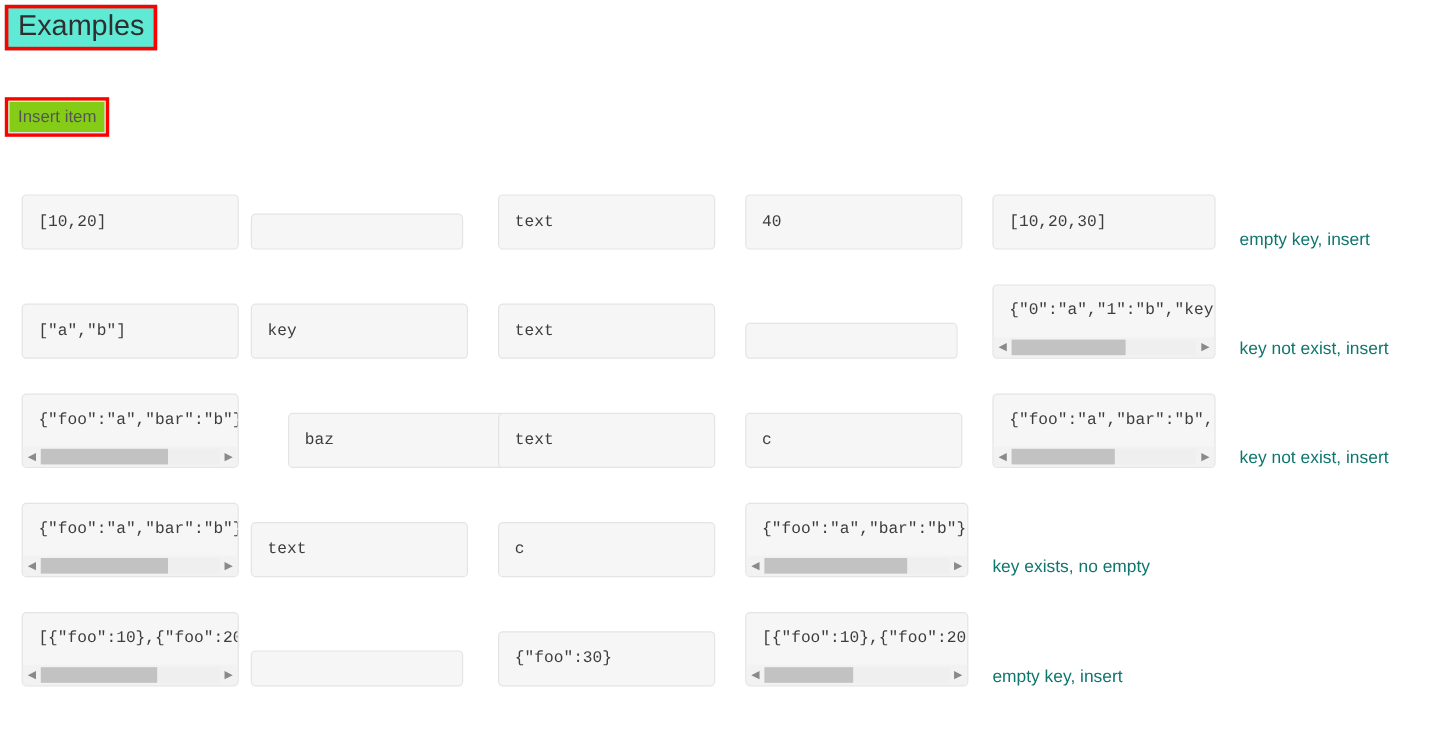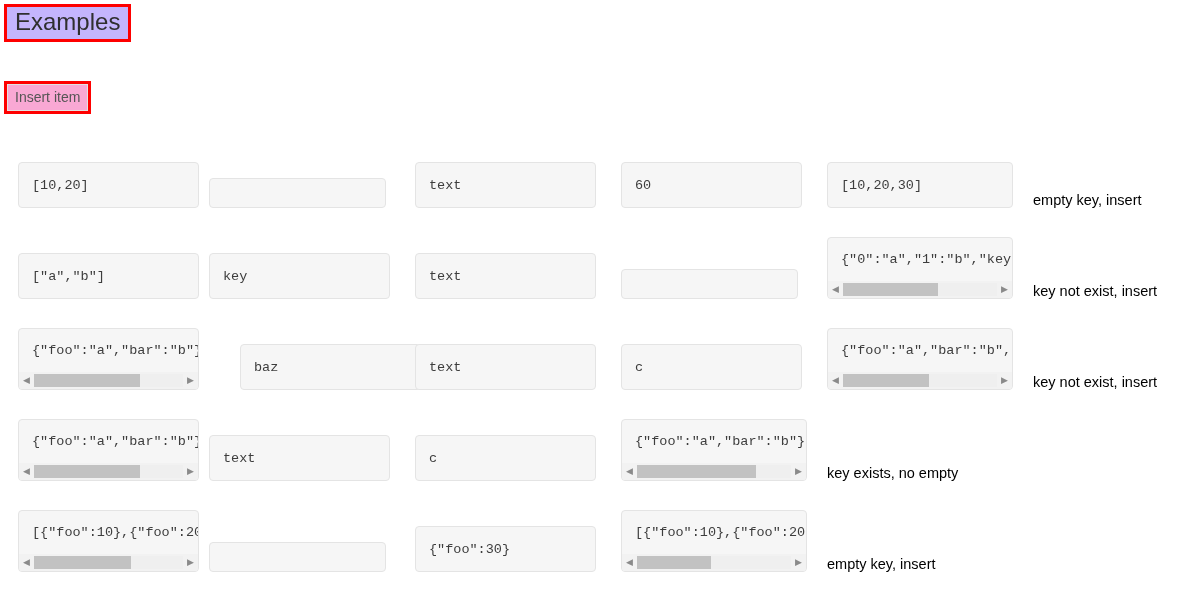--- a/index.html
+++ b/index.html
@@ -11,21 +11,21 @@
     overflow: hidden;
   }
 
   .page { position: relative; width: 1197px; height: 613px; }
 
   
   .title-wrap {
     position: absolute;
     left: 4px; top: 4px;
     border: 3px solid #fe0000;
-    background: #c4b5fd;
+    background: #5eead4;
     padding: 1px 8px 3px 8px;
   }
   .title-text {
     font-size: 24px;
     line-height: 28px;
     color: #2f2f2f;
     font-weight: 400;
     white-space: nowrap;
   }
 
@@ -33,21 +33,21 @@
   .btn-wrap {
     position: absolute;
     left: 4px; top: 81px;
     border: 3px solid #fe0000;
     background: #ffffff;
     padding: 0;
   }
   .insert-btn {
     display: block;
     border: 1px solid #e2e2e2;
-    background: #f9a8d4;
+    background: #84cc16;
     color: #555555;
     font-family: "Liberation Sans", sans-serif;
     font-size: 14px;
     line-height: 18px;
     padding: 3px 7px 4px 7px;
     white-space: nowrap;
     cursor: pointer;
   }
 
   
@@ -159,21 +159,21 @@
   .sbar .thumb {
     position: absolute;
     top: 0; left: 0;
     height: 13px;
     background: #c2c2c2;
     cursor: pointer;
   }
 
   .desc {
     font-size: 14.5px;
-    color: #000000;
+    color: #0f766e;
     white-space: nowrap;
     font-family: "Liberation Sans", sans-serif;
   }
 </style>
 </head>
 <body>
 
 <div class="page">
 
   <div class="title-wrap">
@@ -199,21 +199,21 @@
               <span class="txt"></span>
             </div>
           </div>
           <div class="cell col-vtype" style="padding-top: 8px;">
             <div class="field big">
               <span class="txt">text</span>
             </div>
           </div>
           <div class="cell col-value" style="padding-top: 8px;">
             <div class="field big">
-              <span class="txt">60</span>
+              <span class="txt">40</span>
             </div>
           </div>
           <div class="cell col-result" style="padding-top: 8px;">
             <div class="field wide">
               <span class="txt">[10,20,30]</span>
             </div>
           </div>
           <div class="cell col-desc" style="padding-top: 25px;">
             <div class="desc">empty key, insert</div>
           </div>

